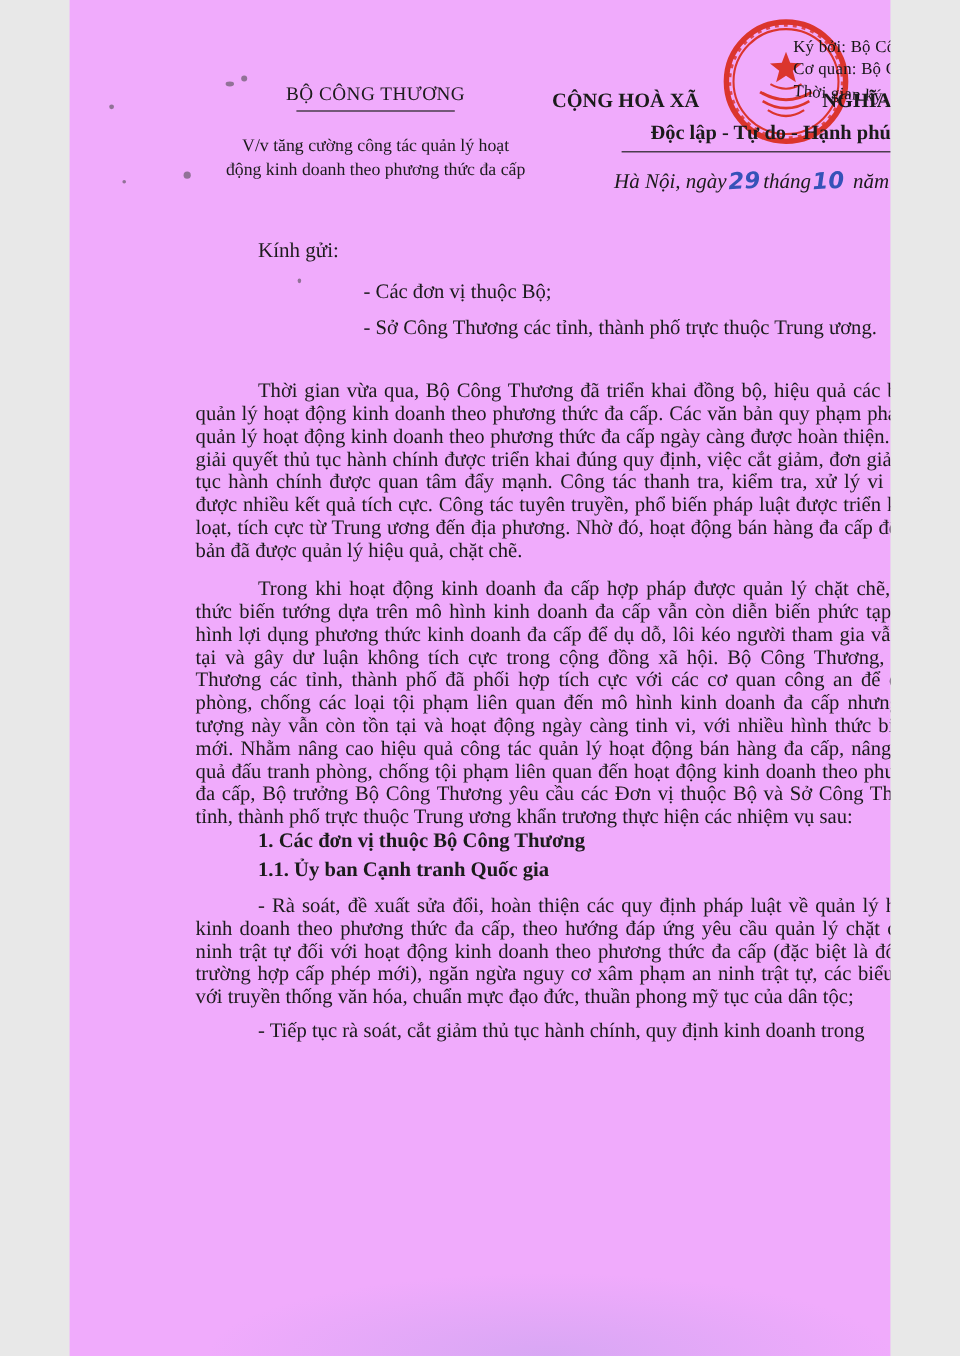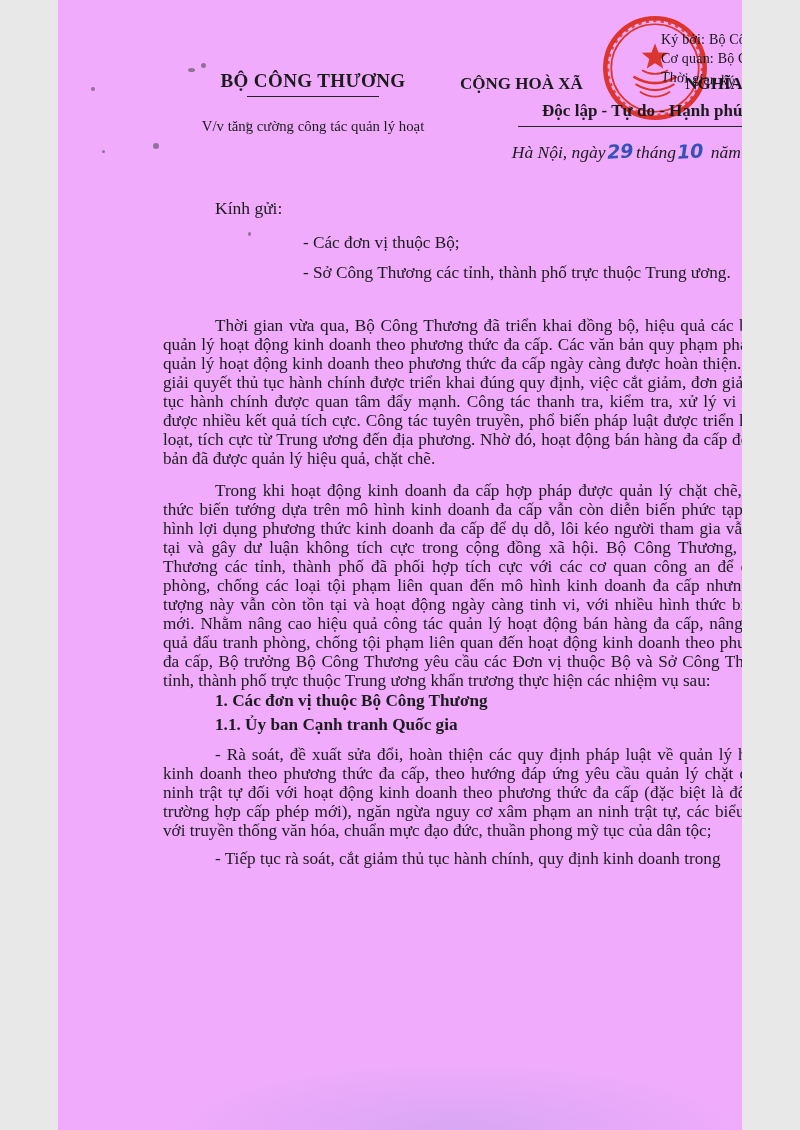--- a/index.html
+++ b/index.html
@@ -23,21 +23,21 @@
   .seal{position:absolute;left:543px;top:14px;width:108px;height:108px;opacity:.92;}
   
   .sig{
     position:absolute;left:603px;top:31px;width:230px;
     font-size:14px;line-height:18.5px;color:#151515;
     letter-spacing:.2px;white-space:nowrap;
   }
   .sig .l3{display:inline-block;transform:rotate(3.4deg);transform-origin:0 50%;}
   
   .hleft{position:absolute;left:110px;top:70px;width:290px;text-align:center;}
-  .hleft .org{font-weight:bold;font-size:19px;letter-spacing:.4px;}
+  .hleft .org{font-weight:normal;font-size:16px;letter-spacing:.4px;}
   .hleft .org-rule{width:132px;border-top:1.6px solid #222;margin:4px auto 7px auto;}
   .so-line{font-size:16.5px;white-space:nowrap;}
   .so-num{
     font-family:"Liberation Sans", sans-serif;font-weight:bold;
     font-size:22px;letter-spacing:3px;position:relative;top:-5px;margin:0 2px;
   }
   .subject{font-size:14.8px;line-height:19.5px;margin-top:20px;}
   .hright{position:absolute;left:402px;top:74px;width:372px;text-align:center;}
   .national{display:flex;justify-content:space-between;font-weight:bold;font-size:17px;white-space:nowrap;}
   .motto{
@@ -94,20 +94,21 @@
     <div>Ký bởi: Bộ Công Thương</div>
     <div>Cơ quan: Bộ Công thương</div>
     <div><span class="l3">Thời gian ký: 29-10-2024 15:2</span></div>
   </div>
 
   <div class="hleft">
     <div class="org">BỘ CÔNG THƯƠNG</div>
     <div class="org-rule"></div>
     <div class="subject">
       <div>V/v tăng cường công tác quản lý hoạt</div>
+      <div>động kinh doanh theo phương thức đa cấp</div>
     </div>
   </div>
 
   <div class="hright">
     <div class="national">
       <span>CỘNG HOÀ XÃ</span>
       <span>NGHĨA VIỆT NAM</span>
     </div>
     <div>
       <span class="motto">Độc lập - Tự do - Hạnh phúc</span>

